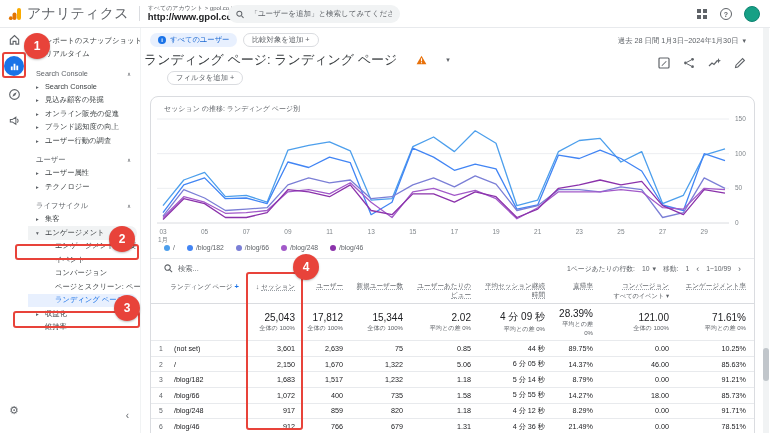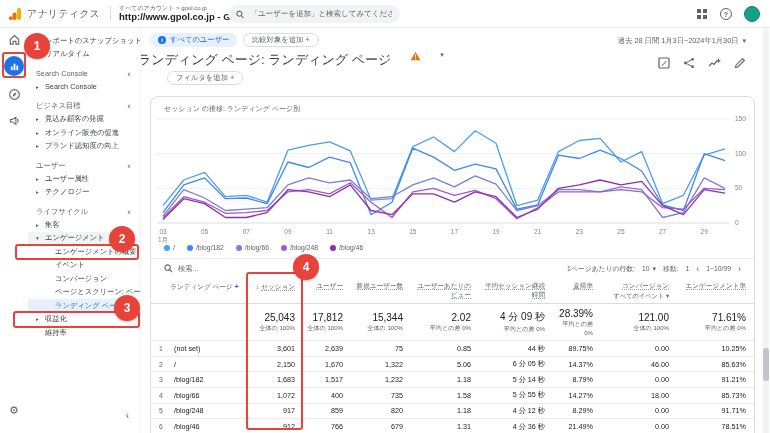--- a/index.html
+++ b/index.html
@@ -4,21 +4,21 @@
 <style>
 *{margin:0;padding:0;box-sizing:border-box}
 html,body{width:770px;height:433px;overflow:hidden;background:#fff;
   font-family:"Liberation Sans","DejaVu Sans",sans-serif;-webkit-font-smoothing:antialiased}
 #app{position:relative;width:770px;height:433px;overflow:hidden;background:#fff}
 
 
 .topbar{position:absolute;left:0;top:0;width:770px;height:28px;background:#fff;
   border-bottom:1px solid #e8eaed;display:flex;align-items:center;z-index:5}
 .logo-wrap{display:flex;align-items:center;margin-left:8px;gap:5px}
-.logo-text{font-size:10px;color:#5f6368;letter-spacing:.2px}
+.logo-text{font-size:14px;color:#5f6368;letter-spacing:.2px}
 .tb-div{width:1px;height:15px;background:#dadce0;margin:0 8px 0 10px}
 .acct{display:flex;flex-direction:column;line-height:1.1}
 .acct-path{font-size:6px;color:#5f6368}
 .acct-prop{font-size:9.5px;color:#202124;font-weight:bold;display:flex;align-items:center;gap:3px}
 .acct-prop .caret{font-size:7px;color:#5f6368}
 .searchpill{position:absolute;left:228px;top:5px;width:172px;height:18px;background:#f1f3f4;
   border-radius:9px;display:flex;align-items:center;padding:0 8px;gap:6px}
 .searchpill span{font-size:7.5px;color:#5f6368;white-space:nowrap;overflow:hidden}
 .tb-right{position:absolute;right:10px;top:0;height:28px;display:flex;align-items:center;gap:12px}
 .helpcirc{width:12px;height:12px;border:1.2px solid #5f6368;border-radius:50%;
@@ -52,22 +52,22 @@
 
 
 .chip{position:absolute;height:14px;border-radius:8px;display:inline-flex;align-items:center;
   font-size:7.3px;cursor:pointer}
 #chip-all-users{left:150px;top:33px;background:#e8f0fe;color:#1967d2;padding:0 8px;gap:4px}
 .info-dot{width:8px;height:8px;border-radius:50%;background:#1a73e8;color:#fff;font-size:6px;
   display:flex;align-items:center;justify-content:center;font-weight:bold}
 #chip-compare{left:243px;top:33px;border:1px solid #dadce0;color:#5f6368;padding:0 8px}
 #chip-filter{left:167px;top:71px;border:1px solid #dadce0;color:#5f6368;padding:0 8px}
 .date-range{position:absolute;right:24px;top:36px;font-size:7.3px;color:#5f6368;display:flex;gap:4px;align-items:center}
-.page-title{position:absolute;left:138px;top:51px;font-size:13px;color:#3c4043;
-  display:flex;gap:19px}
+.page-title{position:absolute;left:144px;top:51px;font-size:13px;color:#3c4043;
+  display:flex;align-items:center;gap:19px}
 .tcaret{font-size:7px;color:#5f6368}
 .hdr-icons{position:absolute;right:24px;top:57px;display:flex;gap:13px;align-items:center}
 .hicon{cursor:pointer;display:flex}
 
 
 .card{position:absolute;left:150px;top:96px;width:605px;height:400px;background:#fff;
   border:1px solid #dadce0;border-radius:8px;overflow:hidden}
 .chart-title{position:absolute;left:13px;top:7px;font-size:7px;color:#5f6368}
 #trend{position:absolute;left:2px;top:14px}
 .legend{position:absolute;left:13px;top:147px;display:flex;gap:12px;align-items:center}
@@ -194,35 +194,35 @@
         <span>リアルタイム</span>
       </div>
       <div class="sb-header">
         <span>Search Console</span>
         <span class="caret">∧</span>
       </div>
       <div class="sb-item">
         <span class="ar">▸</span>
         <span>Search Console</span>
       </div>
-      <div class="sb-header">
-        <span>ビジネス目標</span>
-        <span class="caret">∧</span>
-      </div>
       <div class="sb-item">
         <span class="ar">▸</span>
         <span>見込み顧客の発掘</span>
       </div>
       <div class="sb-item">
         <span class="ar">▸</span>
         <span>オンライン販売の促進</span>
       </div>
       <div class="sb-item">
         <span class="ar">▸</span>
         <span>ブランド認知度の向上</span>
+      </div>
+      <div class="sb-item">
+        <span class="ar">▸</span>
+        <span>ユーザー行動の調査</span>
       </div>
       <div class="sb-header">
         <span>ユーザー</span>
         <span class="caret">∧</span>
       </div>
       <div class="sb-item">
         <span class="ar">▸</span>
         <span>ユーザー属性</span>
       </div>
       <div class="sb-item">

